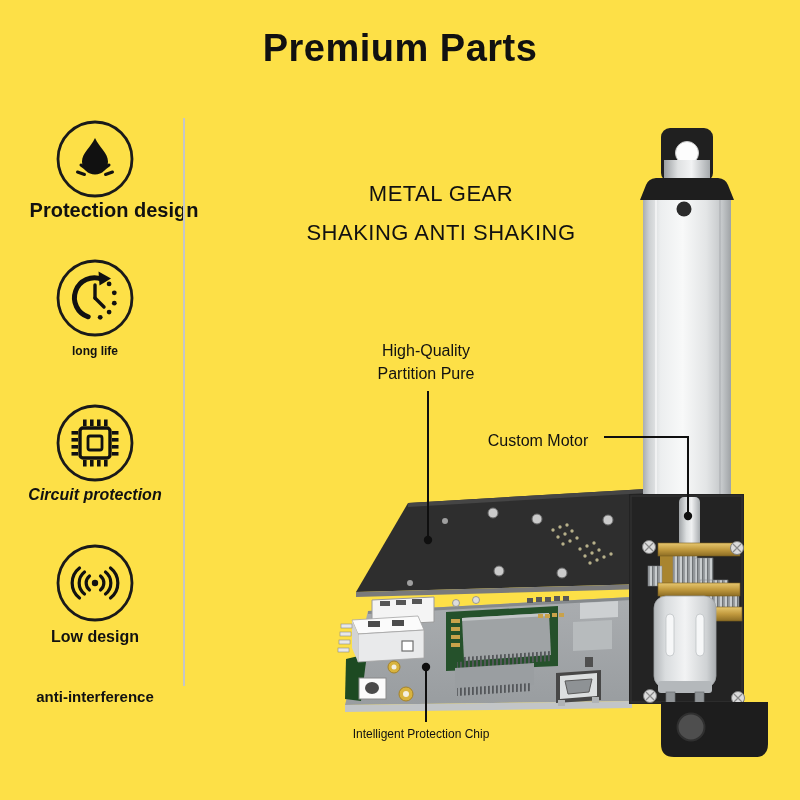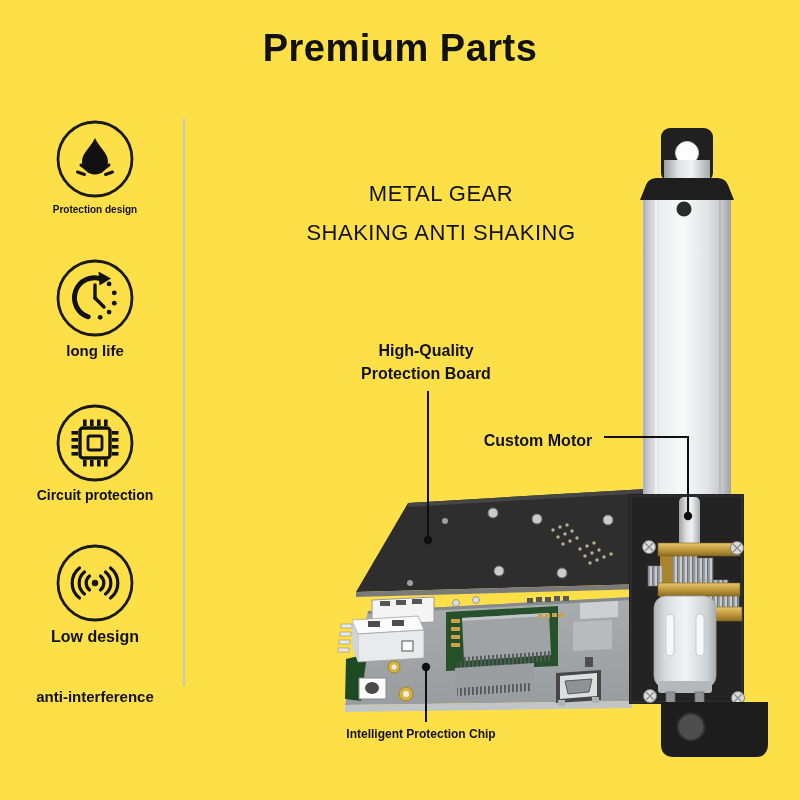--- a/index.html
+++ b/index.html
@@ -5,21 +5,21 @@
   html,body{margin:0;padding:0;background:#fff;}
   .canvas{position:relative;width:800px;height:800px;background:#fde047;overflow:hidden;
           font-family:"Liberation Sans",sans-serif;color:#111;padding-left:28px;}
   .abs{position:absolute;}
   .title{left:0;top:27px;width:800px;text-align:center;font-size:38px;font-weight:bold;letter-spacing:.5px;}
   .feature{left:0;width:190px;text-align:center;}
   .feature .ic{display:block;margin:0 auto;}
   .flabel{left:0;width:190px;text-align:center;font-weight:bold;line-height:22px;}
   .divider{left:183px;top:118px;width:2px;height:568px;background:#c6c6c6;}
   .headline{left:291px;width:300px;text-align:center;font-weight:normal;font-size:22px;letter-spacing:.5px;}
-  .callout{font-weight:bold;text-align:center;}
+  .callout{font-weight:normal;text-align:center;}
   .art{left:0;top:0;}
 </style>
 </head>
 <body>
 
 <div class="canvas">
 
   <svg class="abs art" width="800" height="800" viewBox="0 0 800 800">
     <defs>
       <linearGradient id="bodyGrad" x1="0" y1="0" x2="1" y2="0">
@@ -262,41 +262,41 @@
       <circle cx="42" cy="42" r="37" fill="none" stroke="#1a1a1a" stroke-width="2.8"></circle>
       <path d="M42,21 C46,30 55,36 55,44.5 a13,13 0 1,1 -26,0 C29,36 38,30 42,21 Z" fill="#111"></path>
       <g stroke="#111" stroke-width="3" stroke-linecap="round">
         <path d="M28,48 L33.5,52"></path>
           <path d="M24.5,55 L31.5,57.5"></path>
         <path d="M56,48 L50.5,52"></path>
           <path d="M59.5,55 L52.5,57.5"></path>
       </g>
     </svg>
   </div>
-  <div class="abs flabel" style="top:199px;font-size:10px;">Protection design</div>
+  <div class="abs flabel" style="top:199px;font-size:20px;margin-left:19px;">Protection design</div>
 
   <div class="abs feature" style="top:256px;">
     <svg class="ic" width="84" height="84" viewBox="0 0 84 84">
       <circle cx="42" cy="42" r="37" fill="none" stroke="#1a1a1a" stroke-width="2.8"></circle>
       <path d="M48.8,23.2 A20,20 0 1 0 35.2,60.8" fill="none" stroke="#111" stroke-width="5" stroke-linecap="round"></path>
       <polygon points="45.5,15.5 58,22.5 46.5,29.5" fill="#111"></polygon>
       <g fill="#111">
         <circle cx="56.1" cy="27.9" r="2.4"></circle>
           <circle cx="61.3" cy="36.8" r="2.4"></circle>
         <circle cx="61.3" cy="47.2" r="2.4"></circle>
           <circle cx="56.1" cy="56.1" r="2.4"></circle>
         <circle cx="47.2" cy="61.3" r="2.4"></circle>
       </g>
       <g stroke="#111" stroke-width="3.4" stroke-linecap="round">
         <path d="M42,42 L42,29"></path>
           <path d="M42,42 L51,51"></path>
       </g>
     </svg>
   </div>
-  <div class="abs flabel" style="top:340px;font-size:15px;">long life</div>
+  <div class="abs flabel" style="top:340px;font-size:12px;">long life</div>
 
   <div class="abs feature" style="top:401px;">
     <svg class="ic" width="84" height="84" viewBox="0 0 84 84">
       <circle cx="42" cy="42" r="37" fill="none" stroke="#1a1a1a" stroke-width="2.8"></circle>
       <rect x="27" y="27" width="30" height="30" rx="3" fill="none" stroke="#111" stroke-width="3.4"></rect>
       <rect x="35" y="35" width="14" height="14" rx="2" fill="none" stroke="#111" stroke-width="2.8"></rect>
       <g fill="#111">
         <rect x="30" y="18.5" width="3.6" height="6.5"></rect>
           <rect x="37" y="18.5" width="3.6" height="6.5"></rect>
         <rect x="44" y="18.5" width="3.6" height="6.5"></rect>
@@ -309,21 +309,21 @@
           <rect x="18.5" y="37" width="6.5" height="3.6"></rect>
         <rect x="18.5" y="44" width="6.5" height="3.6"></rect>
           <rect x="18.5" y="51" width="6.5" height="3.6"></rect>
         <rect x="59" y="30" width="6.5" height="3.6"></rect>
           <rect x="59" y="37" width="6.5" height="3.6"></rect>
         <rect x="59" y="44" width="6.5" height="3.6"></rect>
           <rect x="59" y="51" width="6.5" height="3.6"></rect>
       </g>
     </svg>
   </div>
-  <div class="abs flabel" style="top:484px;font-size:14px;">Circuit protection</div>
+  <div class="abs flabel" style="top:484px;font-size:16px;font-style:italic;">Circuit protection</div>
 
   <div class="abs feature" style="top:541px;">
     <svg class="ic" width="84" height="84" viewBox="0 0 84 84">
       <circle cx="42" cy="42" r="37" fill="none" stroke="#1a1a1a" stroke-width="2.8"></circle>
       <circle cx="42" cy="42" r="3.2" fill="#111"></circle>
       <g stroke="#111" stroke-width="3.2" fill="none" stroke-linecap="round">
         <path d="M47.5,35 a9,9 0 0 1 0,14"></path>
           <path d="M52.5,31 a14,14 0 0 1 0,22"></path>
         <path d="M57.5,27 a19,19 0 0 1 0,30"></path>
         <path d="M36.5,35 a9,9 0 0 0 0,14"></path>
@@ -335,21 +335,21 @@
   <div class="abs flabel" style="top:626px;font-size:16px;">Low design</div>
   <div class="abs flabel" style="top:686px;font-size:15px;">anti-interference</div>
 
   <div class="abs divider"></div>
 
   <div class="abs headline" style="top:181px;">METAL GEAR</div>
   <div class="abs headline" style="top:220px;">SHAKING ANTI SHAKING</div>
 
   <div class="abs callout" style="left:326px;top:339px;width:200px;font-size:16px;line-height:23px;">
     <div>High-Quality</div>
-    <div>Protection Board</div>
+    <div>Partition Pure</div>
   </div>
   <div class="abs callout" style="left:438px;top:419px;width:200px;font-size:16px;line-height:20px;margin-top:12px;">
     <div>Custom Motor</div>
   </div>
   <div class="abs callout" style="left:271px;top:727px;width:300px;font-size:12px;">
     <div>Intelligent Protection Chip</div>
   </div>
 
 </div>
 

